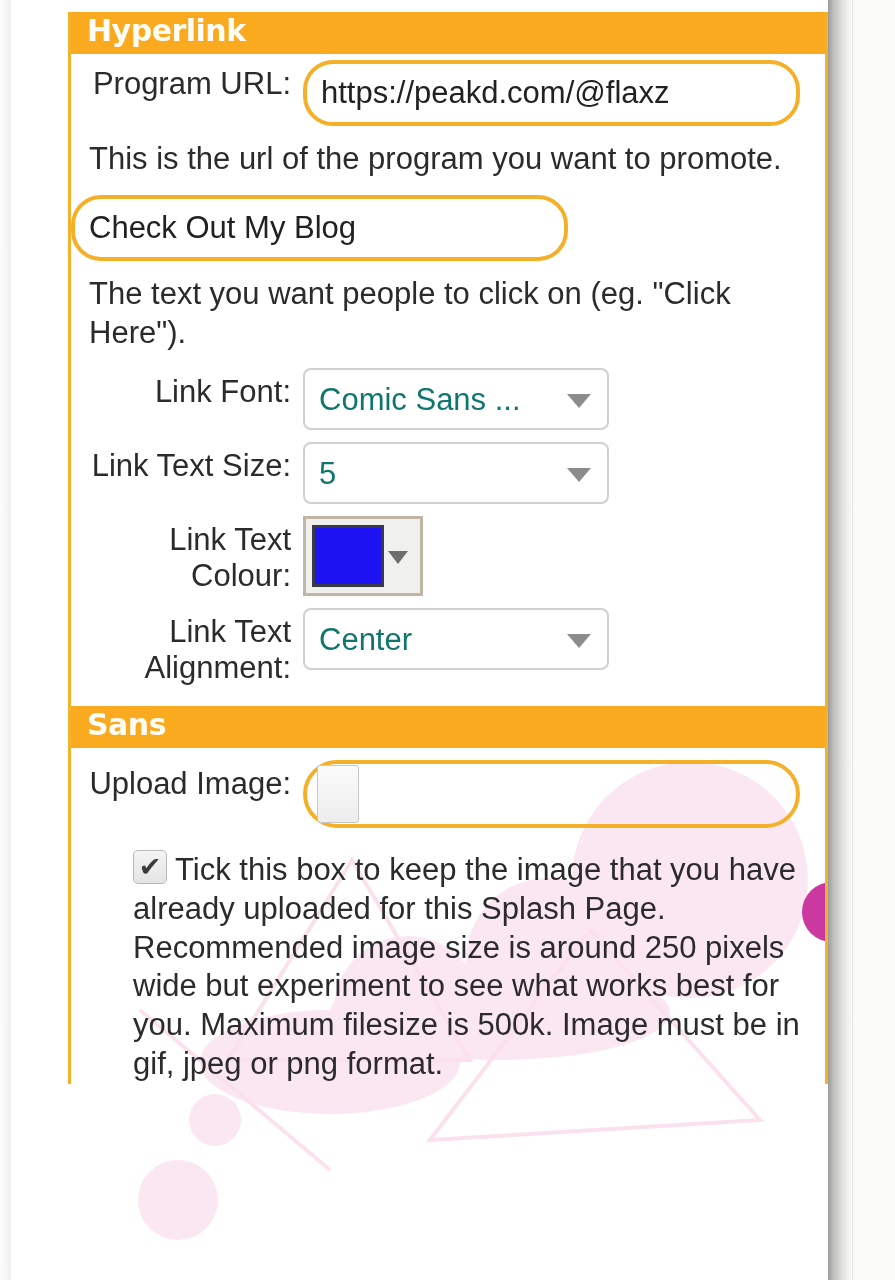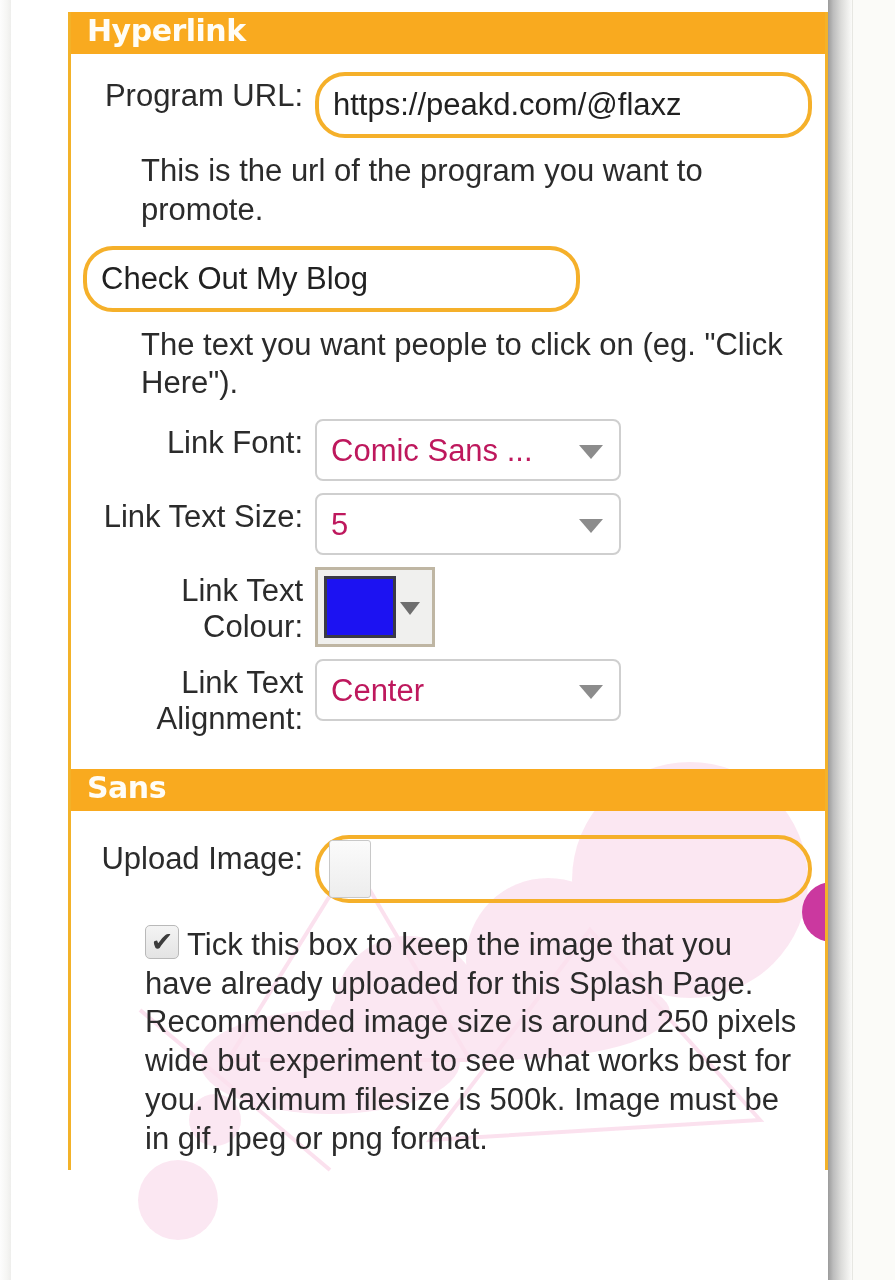--- a/index.html
+++ b/index.html
@@ -52,21 +52,21 @@
     letter-spacing:-0.5px;
     padding:4px 0 8px 16px;
     line-height:1.0;
     position:relative;
     z-index:2;
   }
   .section-body{
     background:transparent;
     position:relative;
     z-index:2;
-    padding:12px;
+    padding:0;
   }
 
   
   .row{
     display:flex;
     align-items:flex-start;
     padding:6px 0 6px 0;
   }
   .row-label{
     flex:0 0 232px;
@@ -77,21 +77,20 @@
     line-height:1.16;
     padding-top:6px;
   }
   .row-field{ flex:1 1 auto; }
 
   .help{
     font-size:31px;
     color:#2b2b2b;
     line-height:1.25;
     padding:8px 18px 10px 18px;
-    margin-left:40px;
   }
 
   
   .tinput{
     display:block;
     width:497px;
     height:66px;
     border:4px solid #f5b02a;
     border-radius:30px;
     background:#ffffff;
@@ -120,21 +119,21 @@
   .sel{
     position:relative;
     width:306px; height:62px;
     border:2px solid #cfcfcf;
     border-radius:8px;
     background:#ffffff;
     display:flex; align-items:center;
     padding:0 14px;
   }
   .sel .sel-val{
-    font-size:31px; color:#be185d; line-height:1;
+    font-size:31px; color:#0f766e; line-height:1;
     white-space:nowrap; overflow:hidden;
   }
   .sel .caret{
     position:absolute; right:16px; top:50%;
     width:0;height:0; margin-top:-5px;
     border-left:12px solid transparent;
     border-right:12px solid transparent;
     border-top:14px solid #8c8c8c;
   }
 

